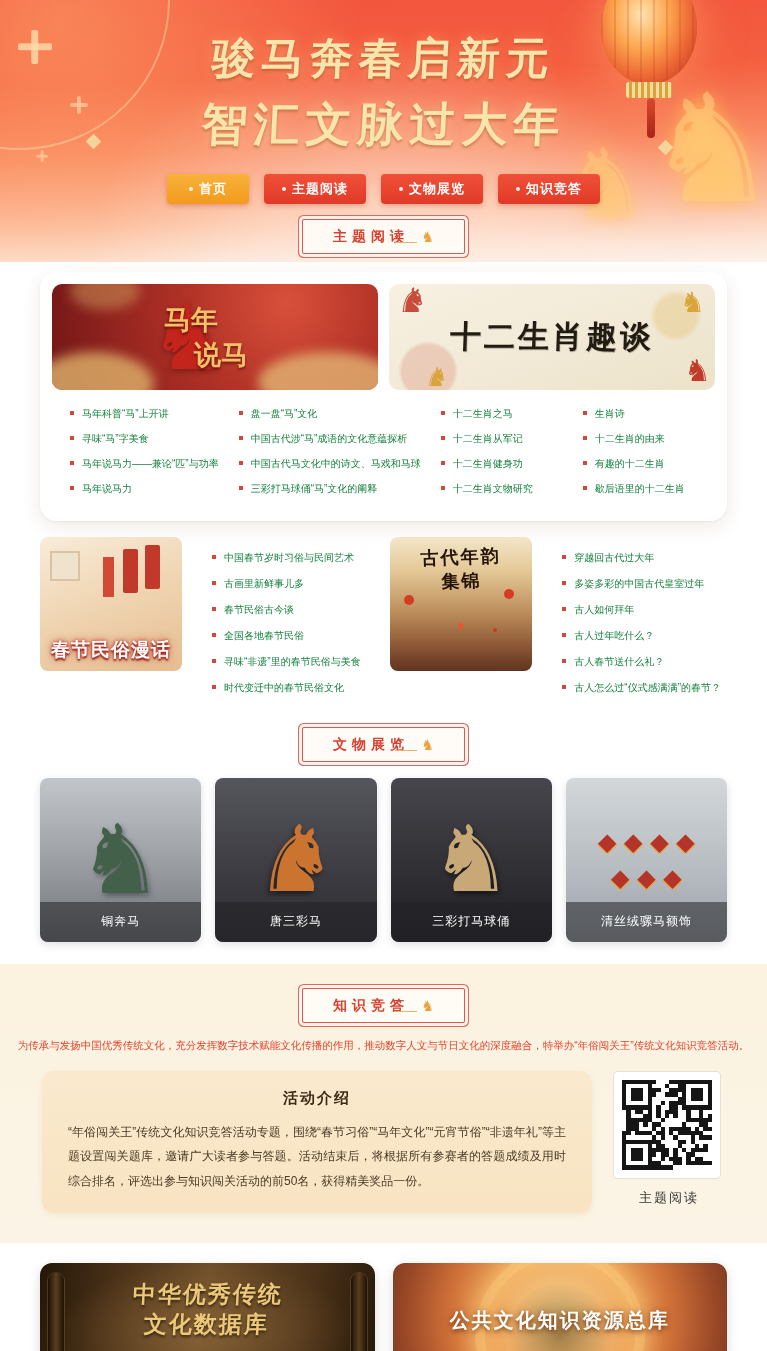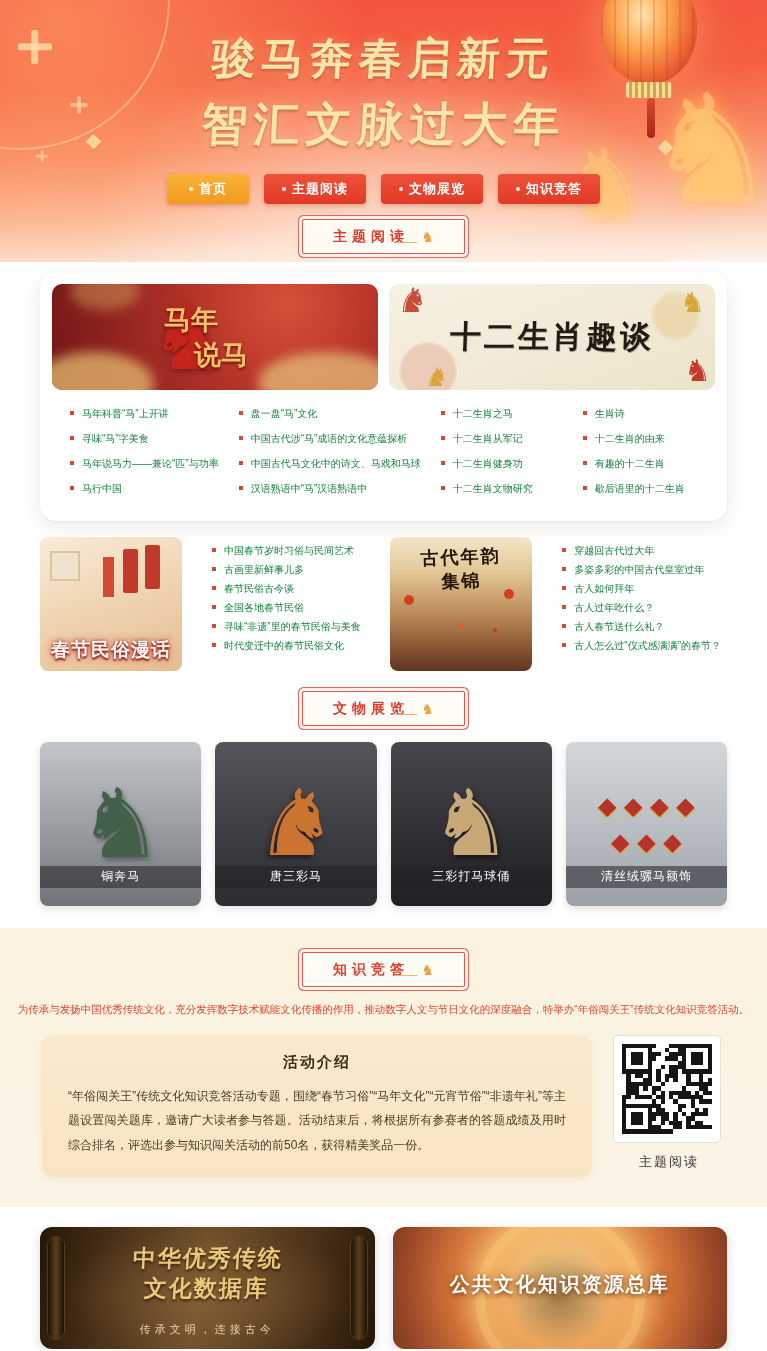--- a/index.html
+++ b/index.html
@@ -144,39 +144,39 @@
   .img-folk .img-title { position:absolute; left:0; right:0; bottom: 8px; text-align:center;
     font-family:"DejaVu Serif","Liberation Serif",serif; font-weight:900; font-size: 19px; color:#fff;
     text-shadow: 0 0 3px #b9271c, 0 2px 2px #8c1410, 0 0 8px rgba(185,39,28,.8); letter-spacing: 1px; }
   .img-ancient { background: linear-gradient(180deg, #f3e6c9 0%, #e3c795 26%, #b98a58 58%, #8a5634 82%, #5f3420 100%); }
   .img-ancient::before { content:""; position:absolute; left: 14px; top: 58px; width: 10px; height: 10px; border-radius:50%;
     background:#d63c24; box-shadow: 100px -6px 0 0 #d63c24, 52px 26px 0 -2px #e05a32, 86px 30px 0 -3px #c73a20; }
   .img-ancient .img-title { position:absolute; left:0; right:0; top: 8px; text-align:center;
     font-family:"DejaVu Serif","Liberation Serif",serif; font-weight:900; color:#241407; line-height:1.35;
     font-size: 18px; letter-spacing: 2px; transform: rotate(-2deg); }
   .media-card ul.topic-list { padding-top: 2px; }
-  .media-card ul.topic-list li { margin: 5px 0; line-height: 1.4; }
+  .media-card ul.topic-list li { margin: 12px 0; line-height: 1.4; }
 
   
   .relics-header { margin-top: 20px; }
   .relics-row { display:flex; gap: 14px; margin: 16px 40px 0; padding-bottom: 22px; }
   .relic-card { position:relative; flex:1; height: 164px; border-radius: 8px; overflow:hidden; cursor:pointer;
     box-shadow: 0 3px 8px rgba(0,0,0,0.12); }
   .relic-photo { position:absolute; inset:0; display:flex; align-items:center; justify-content:center; }
   .relic-photo::before { font-family:"DejaVu Sans",sans-serif; }
   .photo-bronze { background: linear-gradient(180deg, #c2c6ca 0%, #989ca0 55%, #707478 100%); }
   .photo-bronze::before { content:"♞"; font-size: 96px; color:#43604a; text-shadow: 2px 3px 5px rgba(0,0,0,.35); }
   .photo-sancai { background: linear-gradient(180deg, #55555c 0%, #3b3b41 60%, #2c2c31 100%); }
   .photo-sancai::before { content:"♞"; font-size: 92px; color:#cb7430; text-shadow: 2px 3px 5px rgba(0,0,0,.5); transform: scaleX(-1); }
   .photo-polo { background: linear-gradient(180deg, #46464c 0%, #2e2e33 60%, #202024 100%); }
   .photo-polo::before { content:"♞"; font-size: 92px; color:#c9a878; text-shadow: 2px 3px 5px rgba(0,0,0,.5); }
   .photo-ornament { background: linear-gradient(180deg, #d3d7da 0%, #b4babf 60%, #9aa0a5 100%); }
   .photo-ornament::before { content:"◆ ◆ ◆ ◆\A ◆ ◆ ◆"; white-space: pre; text-align:center;
     font-size: 24px; line-height: 1.5; color:#b5342a; text-shadow: 1px 1px 0 #dfa94e, -1px 1px 0 #dfa94e; }
-  .relic-label-bar { position:absolute; left:0; right:0; bottom:18px; height: 22px;
+  .relic-label-bar { position:absolute; left:0; right:0; bottom:0; height: 40px;
     background: rgba(35,35,38,0.55); color:#fff; font-size: 12px; letter-spacing:1px;
     display:flex; align-items:center; justify-content:center; }
 
   
   .quiz-section { background: linear-gradient(180deg, #fbf2df 0%, #fbf4e6 100%); padding: 24px 0 30px; }
   .quiz-intro { margin: 16px auto 0; text-align:center; color:#e5432e; font-size: 10.5px;
     white-space: nowrap; letter-spacing: 0; }
   .quiz-row { display:flex; gap: 21px; margin: 18px 42px 0; align-items: flex-start; }
   .intro-box { flex:1; background: linear-gradient(180deg, #fae9cd, #f8e4c2); border-radius: 12px;
     padding: 18px 26px 20px; box-shadow: 0 2px 6px rgba(180,140,80,0.12); }
@@ -280,27 +280,27 @@
       <span class="bz-deco bz-d3"></span>
       <span class="bz-deco bz-d4"></span>
       <div class="bz-title">十二生肖趣谈</div>
     </div>
   </div>
   <div class="links-grid">
     <ul class="topic-list">
         <li><span class="bullet"></span><span>马年科普“马”上开讲</span></li>
         <li><span class="bullet"></span><span>寻味“马”字美食</span></li>
         <li><span class="bullet"></span><span>马年说马力——兼论“匹”与功率</span></li>
-        <li><span class="bullet"></span><span>马行中国</span></li>
+        <li><span class="bullet"></span><span>马年说马力</span></li>
       </ul>
     <ul class="topic-list">
         <li><span class="bullet"></span><span>盘一盘“马”文化</span></li>
         <li><span class="bullet"></span><span>中国古代涉“马”成语的文化意蕴探析</span></li>
         <li><span class="bullet"></span><span>中国古代马文化中的诗文、马戏和马球</span></li>
-        <li><span class="bullet"></span><span>汉语熟语中“马”汉语熟语中</span></li>
+        <li><span class="bullet"></span><span>三彩打马球俑“马”文化的阐释</span></li>
       </ul>
     <ul class="topic-list">
         <li><span class="bullet"></span><span>十二生肖之马</span></li>
         <li><span class="bullet"></span><span>十二生肖从军记</span></li>
         <li><span class="bullet"></span><span>十二生肖健身功</span></li>
         <li><span class="bullet"></span><span>十二生肖文物研究</span></li>
       </ul>
     <ul class="topic-list">
         <li><span class="bullet"></span><span>生肖诗</span></li>
         <li><span class="bullet"></span><span>十二生肖的由来</span></li>

